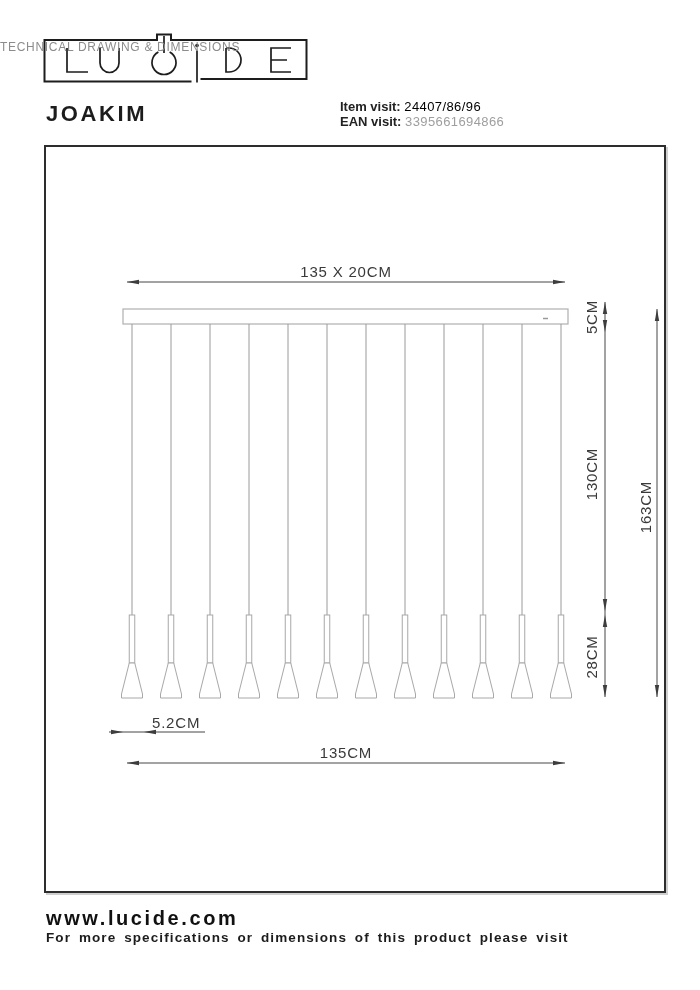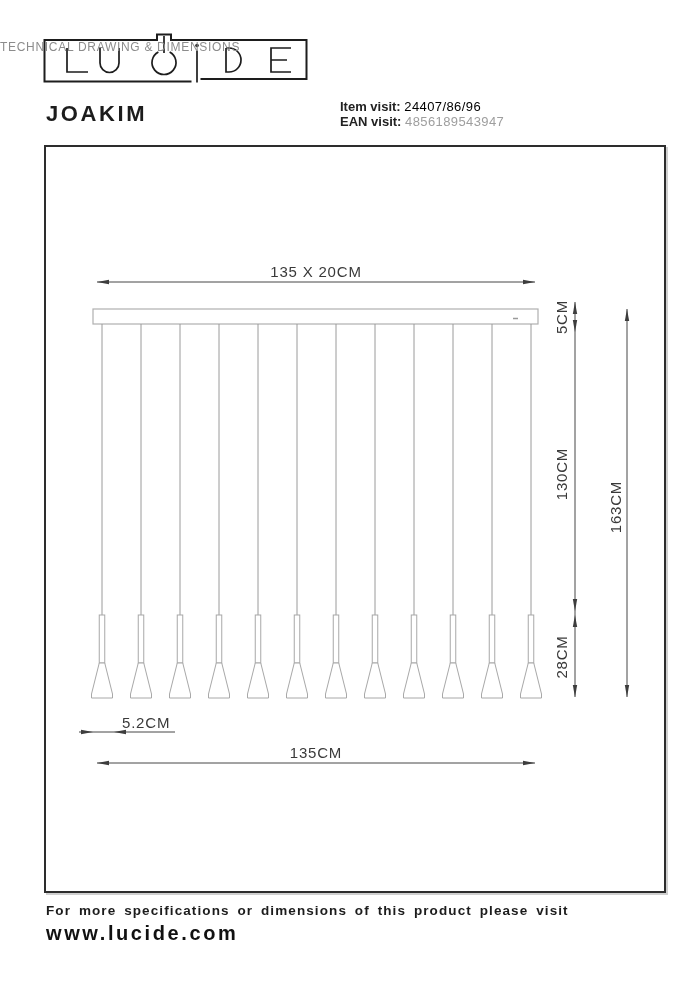--- a/index.html
+++ b/index.html
@@ -14,21 +14,21 @@
   #product-name{left:46px;top:101px;font-size:22px;font-weight:bold;
                 letter-spacing:2.6px;color:#1c1c1c;}
   #item-block{left:340px;top:99px;font-size:13px;line-height:15px;}
   #item-block .lbl{font-weight:bold;color:#222;}
   #item-block .val-bold{font-weight:normal;color:#000000;letter-spacing:.4px;}
   #item-block .val-gray{color:#9e9e9e;letter-spacing:.4px;}
 
   
   #drawing-frame{left:44px;top:145px;width:622px;height:748px;
                  border:2px solid #2d2d2d;box-sizing:border-box;
-                 box-shadow:2px 2px 0 #cfcfcf;background:#fff;}
+                 box-shadow:2px 2px 0 #cfcfcf;background:#fff;padding-left:30px;}
   #drawing-frame svg{display:block;}
 
   .cord{stroke:#9a9a9a;stroke-width:1;}
   .shade{stroke:#a8a8a8;stroke-width:1;fill:#ffffff;}
   .barline{stroke:#b0b0b0;stroke-width:1.2;fill:#ffffff;}
   .dimline{stroke:#474747;stroke-width:1;fill:none;}
   .dimarrow{fill:#3d3d3d;stroke:none;}
   .dimtext{font-family:"Liberation Sans",sans-serif;font-size:15px;
            fill:#3a3a3a;letter-spacing:.8px;}
   .logoline{stroke:#1d1d1d;fill:none;}
@@ -61,21 +61,21 @@
 
 <div id="product-name" class="abs">JOAKIM</div>
 
 <div id="item-block" class="abs">
   <div>
     <span class="lbl">Item visit:</span>
     <span class="val-bold">24407/86/96</span>
   </div>
   <div>
     <span class="lbl">EAN visit:</span>
-    <span class="val-gray">4856189543947</span>
+    <span class="val-gray">3395661694866</span>
   </div>
 </div>
 
 <div id="drawing-frame" class="abs">
   <svg width="618" height="744" viewBox="0 0 618 744">
 
     <rect class="barline" x="47" y="162" width="445" height="15"></rect>
     <line x1="467" y1="171.5" x2="472" y2="171.5" stroke="#9a9a9a" stroke-width="1.5"></line>
 
     <g id="pendants">
@@ -177,15 +177,15 @@
     <g>
       <line class="dimline" x1="51" y1="616" x2="489" y2="616"></line>
       <polygon class="dimarrow" points="51,616 63,613.8 63,618.2"></polygon>
       <polygon class="dimarrow" points="489,616 477,613.8 477,618.2"></polygon>
       <text class="dimtext" x="270" y="611" text-anchor="middle">135CM</text>
     </g>
   </svg>
 </div>
 
 <div id="footer" class="abs">
+  <div id="footer-line2">www.lucide.com</div>
   <div id="footer-line1">For more specifications or dimensions of this product please visit</div>
-  <div id="footer-line2">www.lucide.com</div>
 </div>
 
 </body></html>

